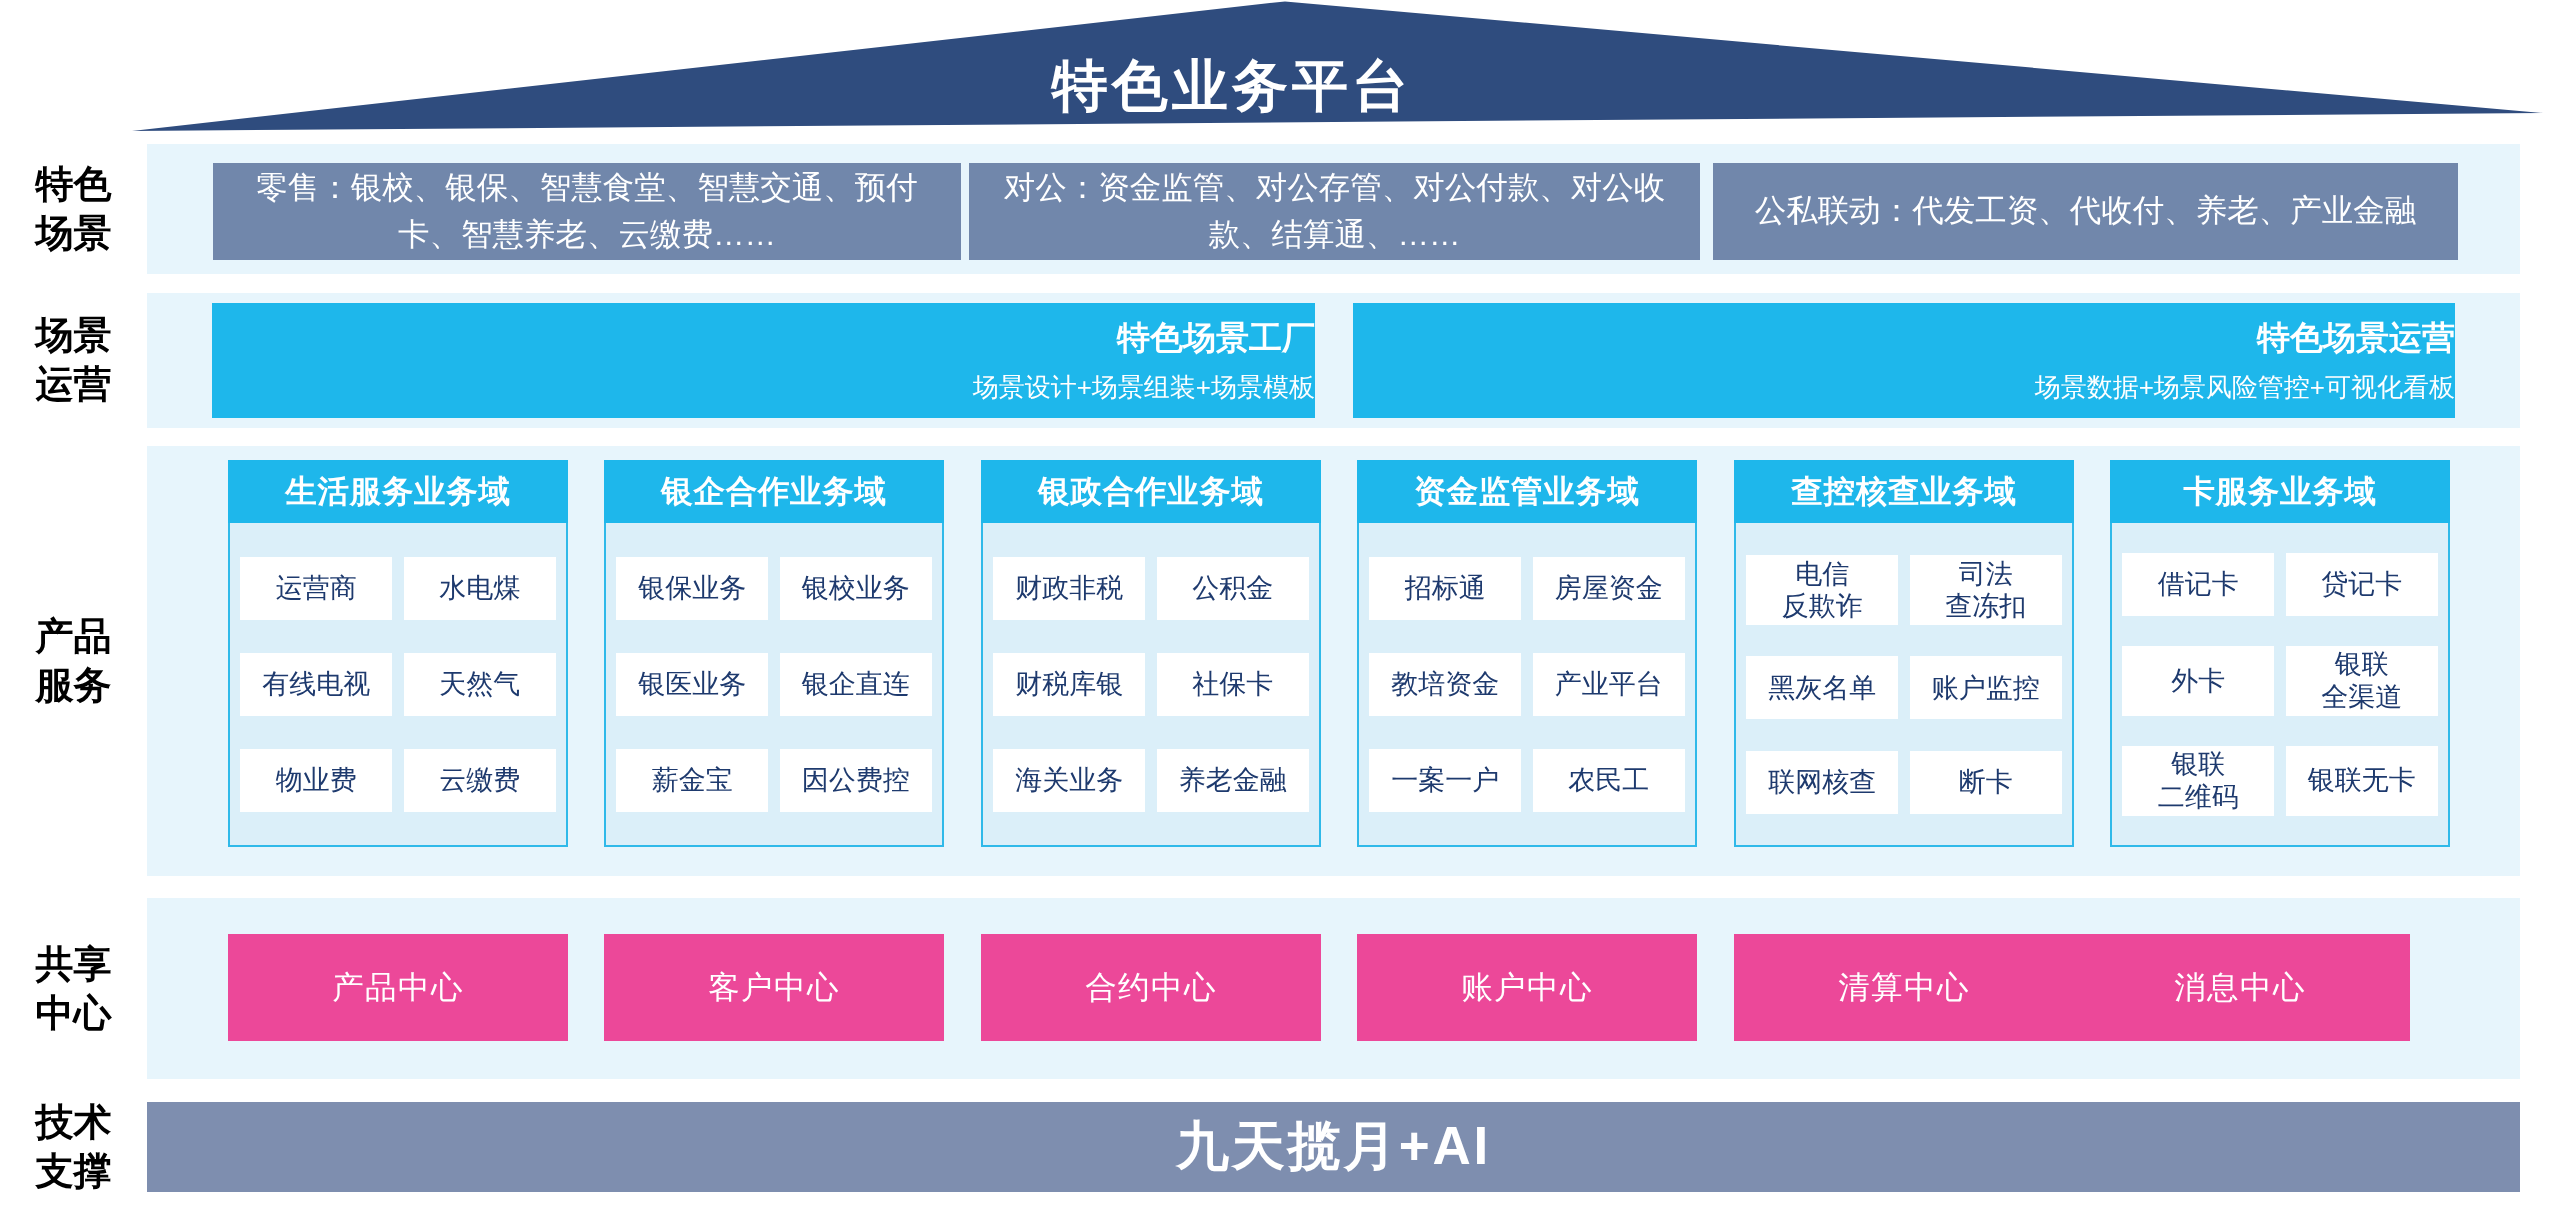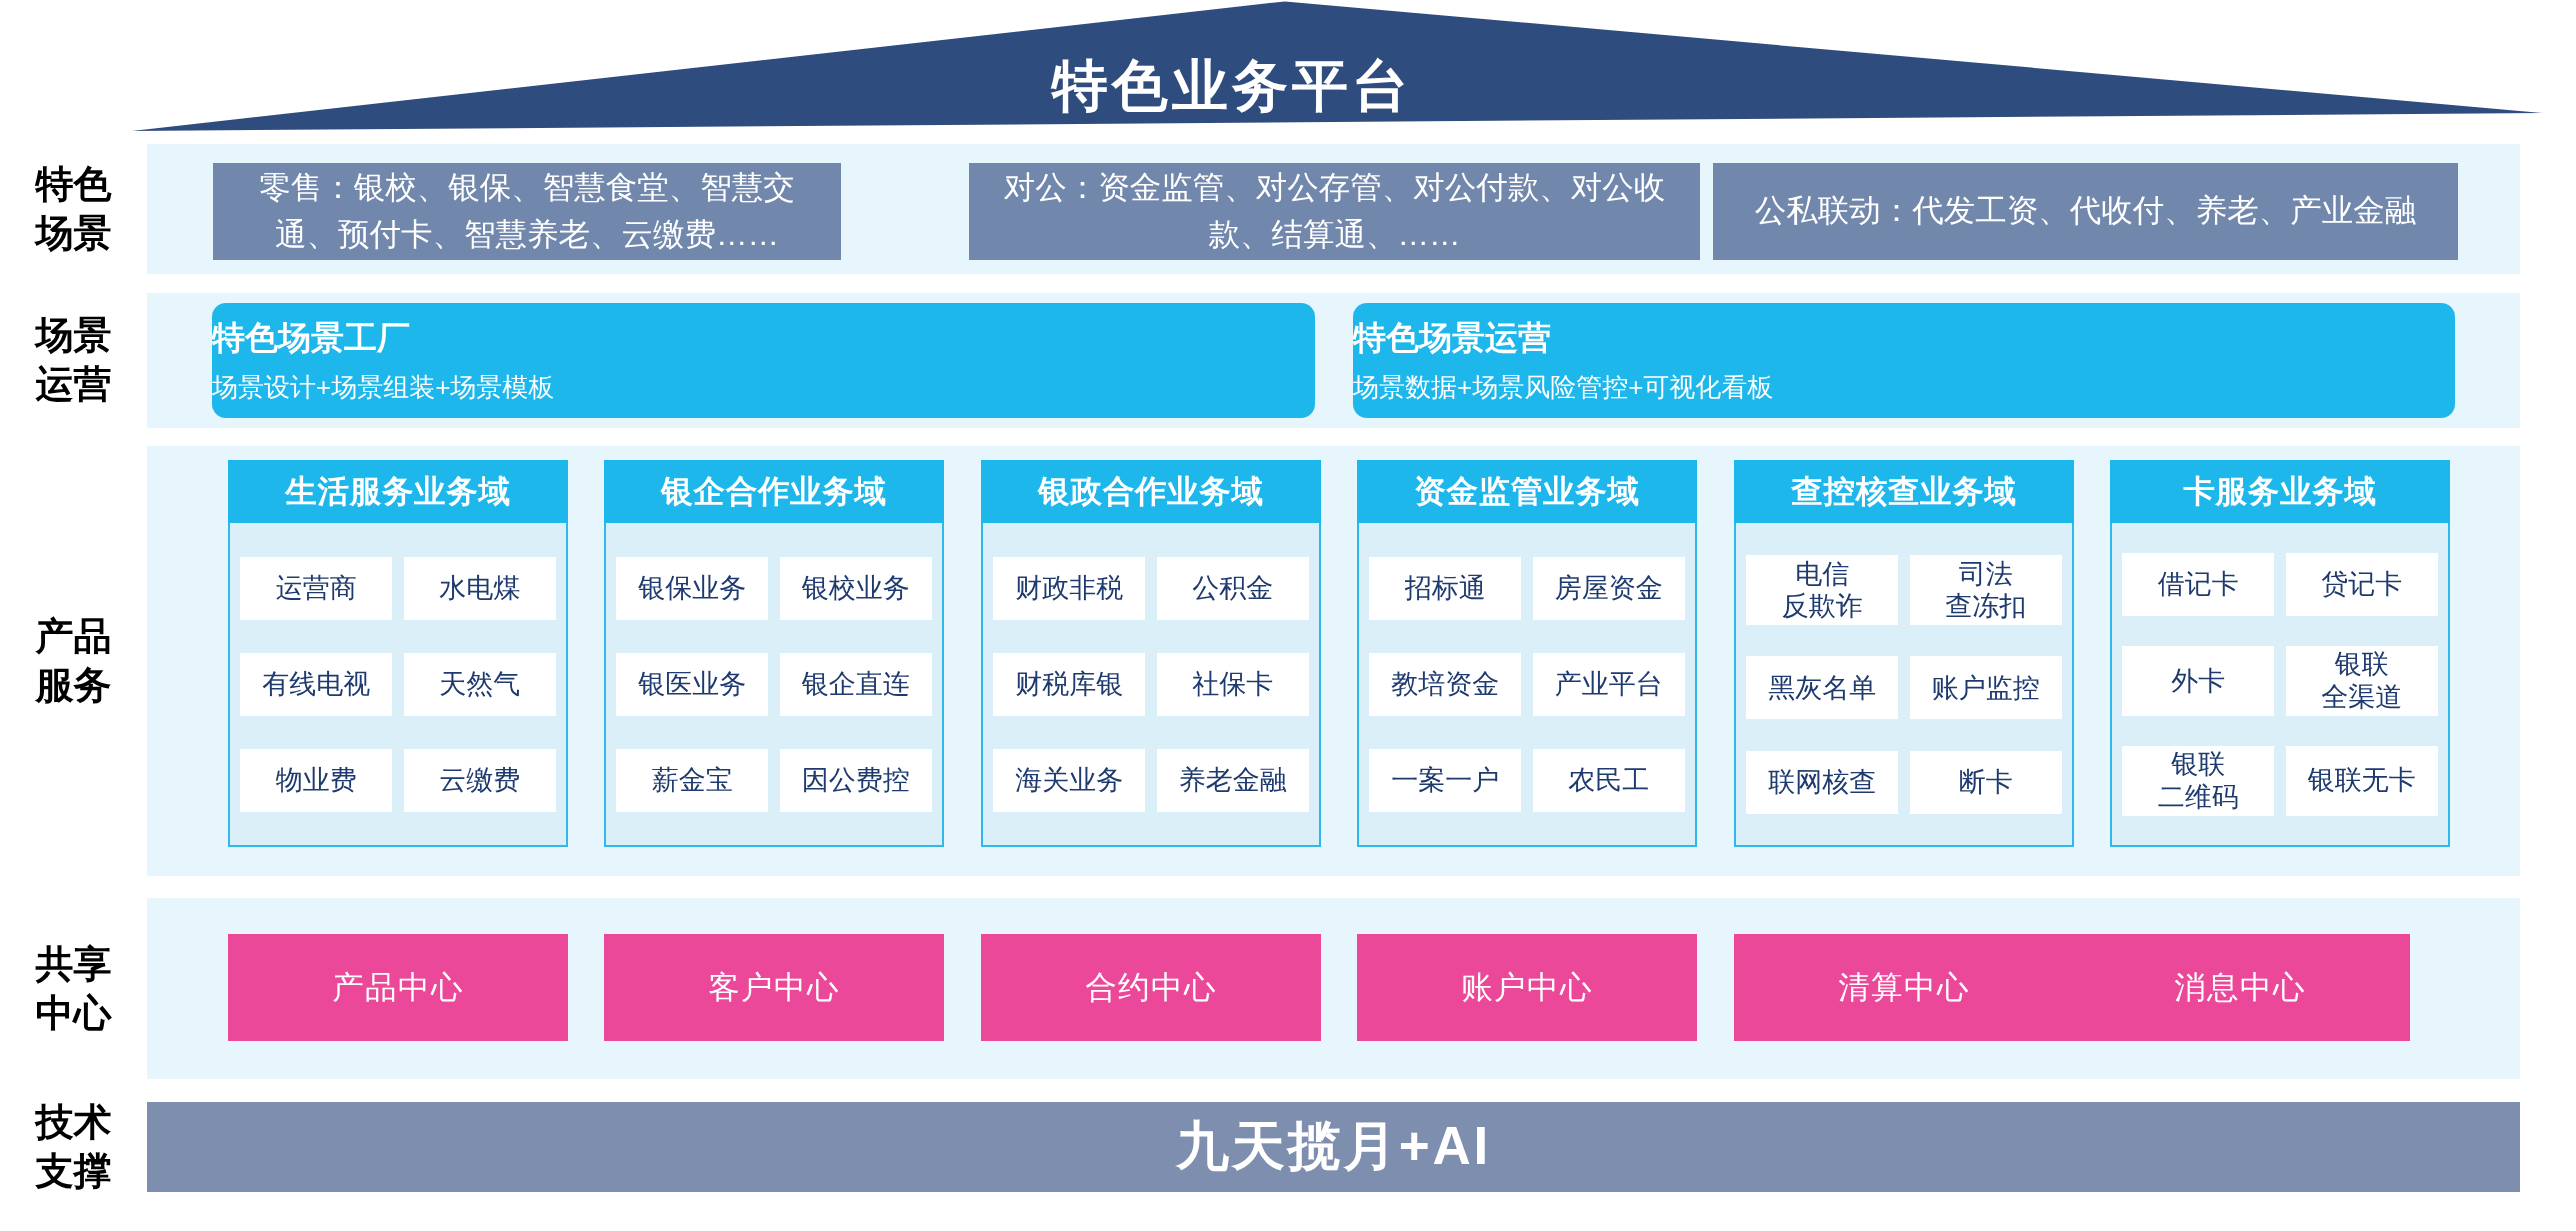--- a/index.html
+++ b/index.html
@@ -28,22 +28,22 @@
   }
   
   .scene-box{
     position:absolute;top:18.5px;height:97px;background:#7187AB;color:#ffffff;
     font-size:31.5px;line-height:1.5;display:flex;align-items:center;justify-content:center;
     text-align:center;padding:0 23px;box-sizing:border-box;
   }
   
   .op-box{
     position:absolute;top:9.6px;height:115px;background:#1EB7EB;color:#ffffff;
-    display:flex;flex-direction:column;justify-content:space-evenly;align-items:flex-start;
-    text-align:center;box-sizing:border-box;padding:4.1px 0;border-radius:14px;
+    display:flex;flex-direction:column;justify-content:space-evenly;align-items:flex-end;
+    text-align:center;box-sizing:border-box;padding:4.1px 0;
   }
   .op-title{font-size:33px;font-weight:bold;}
   .op-sub{font-size:26px;}
   
   .pcol{position:absolute;top:14.4px;width:340px;border-radius:11px;}
   .pcol-header{
     height:63px;background:#1EB7EB;color:#ffffff;font-size:31.5px;font-weight:bold;
     display:flex;align-items:center;justify-content:center;letter-spacing:0.7px;
   }
   .pcol-body{
@@ -82,21 +82,21 @@
   <div class="side-label" style="top:360px">场景
 运营</div>
   <div class="side-label" style="top:661px">产品
 服务</div>
   <div class="side-label" style="top:989px">共享
 中心</div>
   <div class="side-label" style="top:1147px">技术
 支撑</div>
 
   <section class="band" style="top:144px;height:130px">
-    <div class="scene-box" style="left:66px;width:628px">零售：银校、银保、智慧食堂、智慧交通、预付卡、智慧养老、云缴费……</div>
+    <div class="scene-box" style="left:66px;width:748px">零售：银校、银保、智慧食堂、智慧交通、预付卡、智慧养老、云缴费……</div>
     <div class="scene-box" style="left:822px;width:731px">对公：资金监管、对公存管、对公付款、对公收款、结算通、……</div>
     <div class="scene-box" style="left:1566px;width:745px">公私联动：代发工资、代收付、养老、产业金融</div>
   </section>
 
   <section class="band" style="top:293px;height:135px">
     <div class="op-box" style="left:65px;width:1103px">
       <div class="op-title">特色场景工厂</div>
       <div class="op-sub">场景设计+场景组装+场景模板</div>
     </div>
     <div class="op-box" style="left:1206px;width:1102px">

